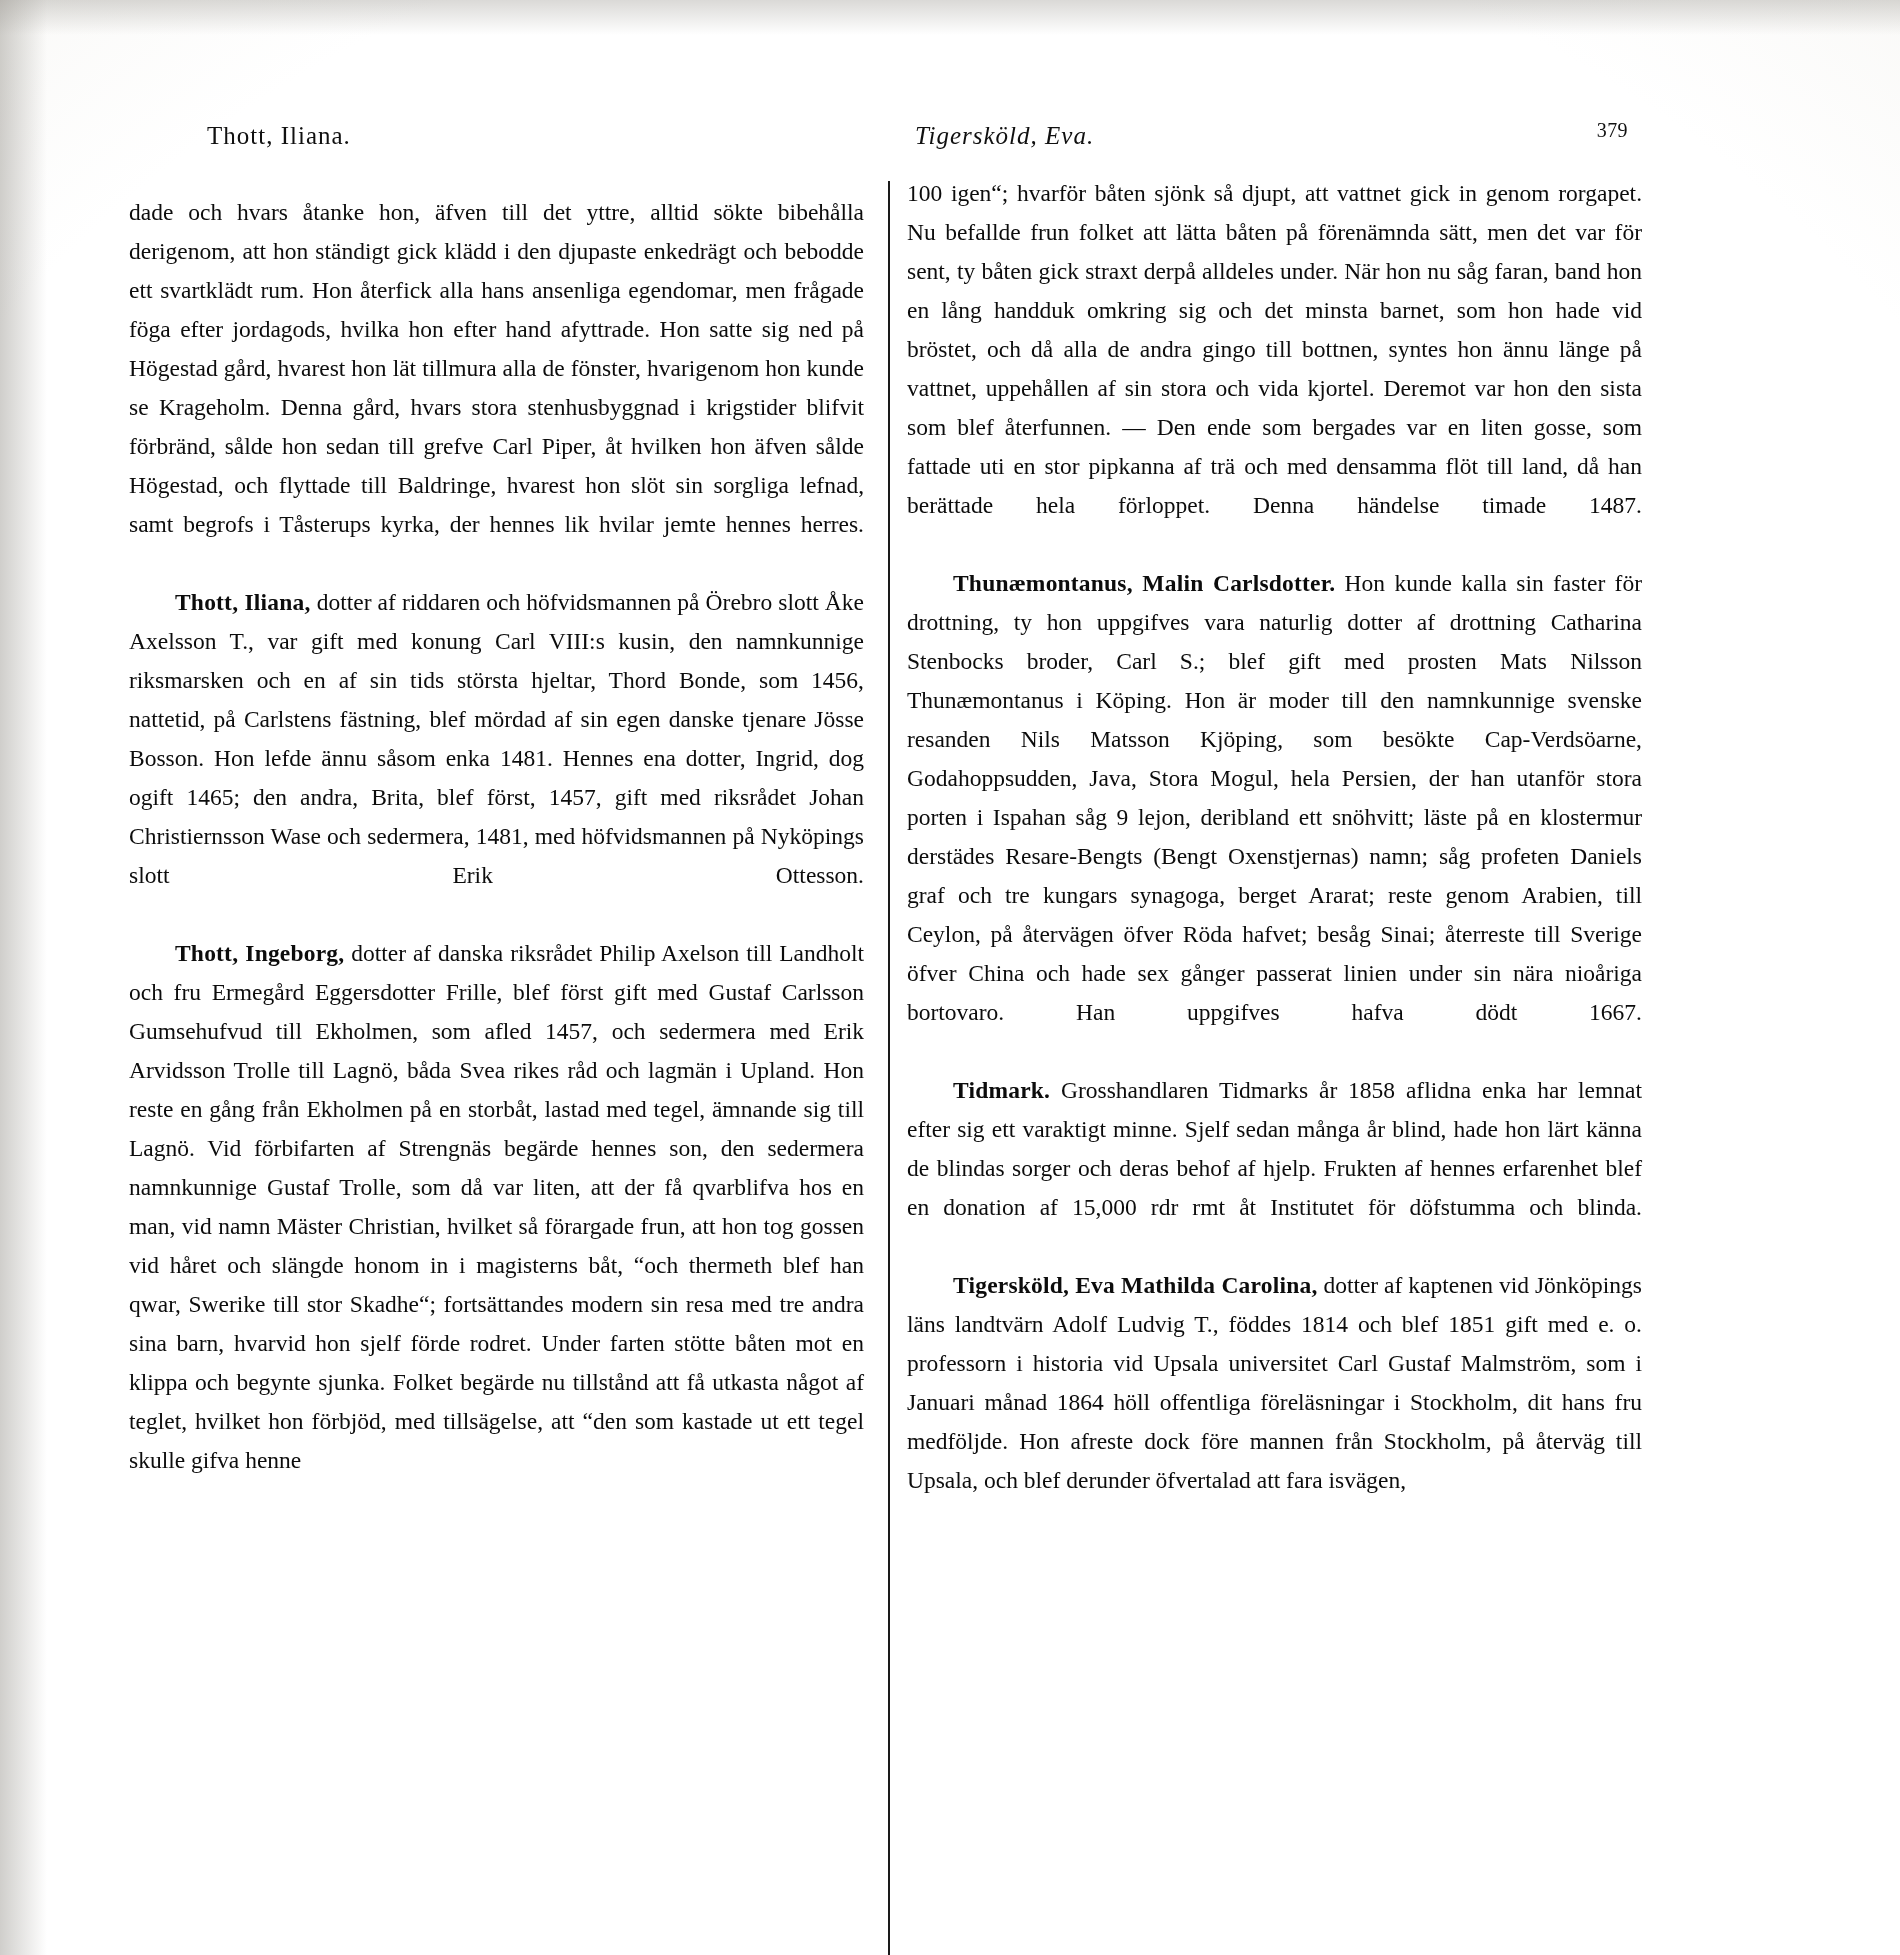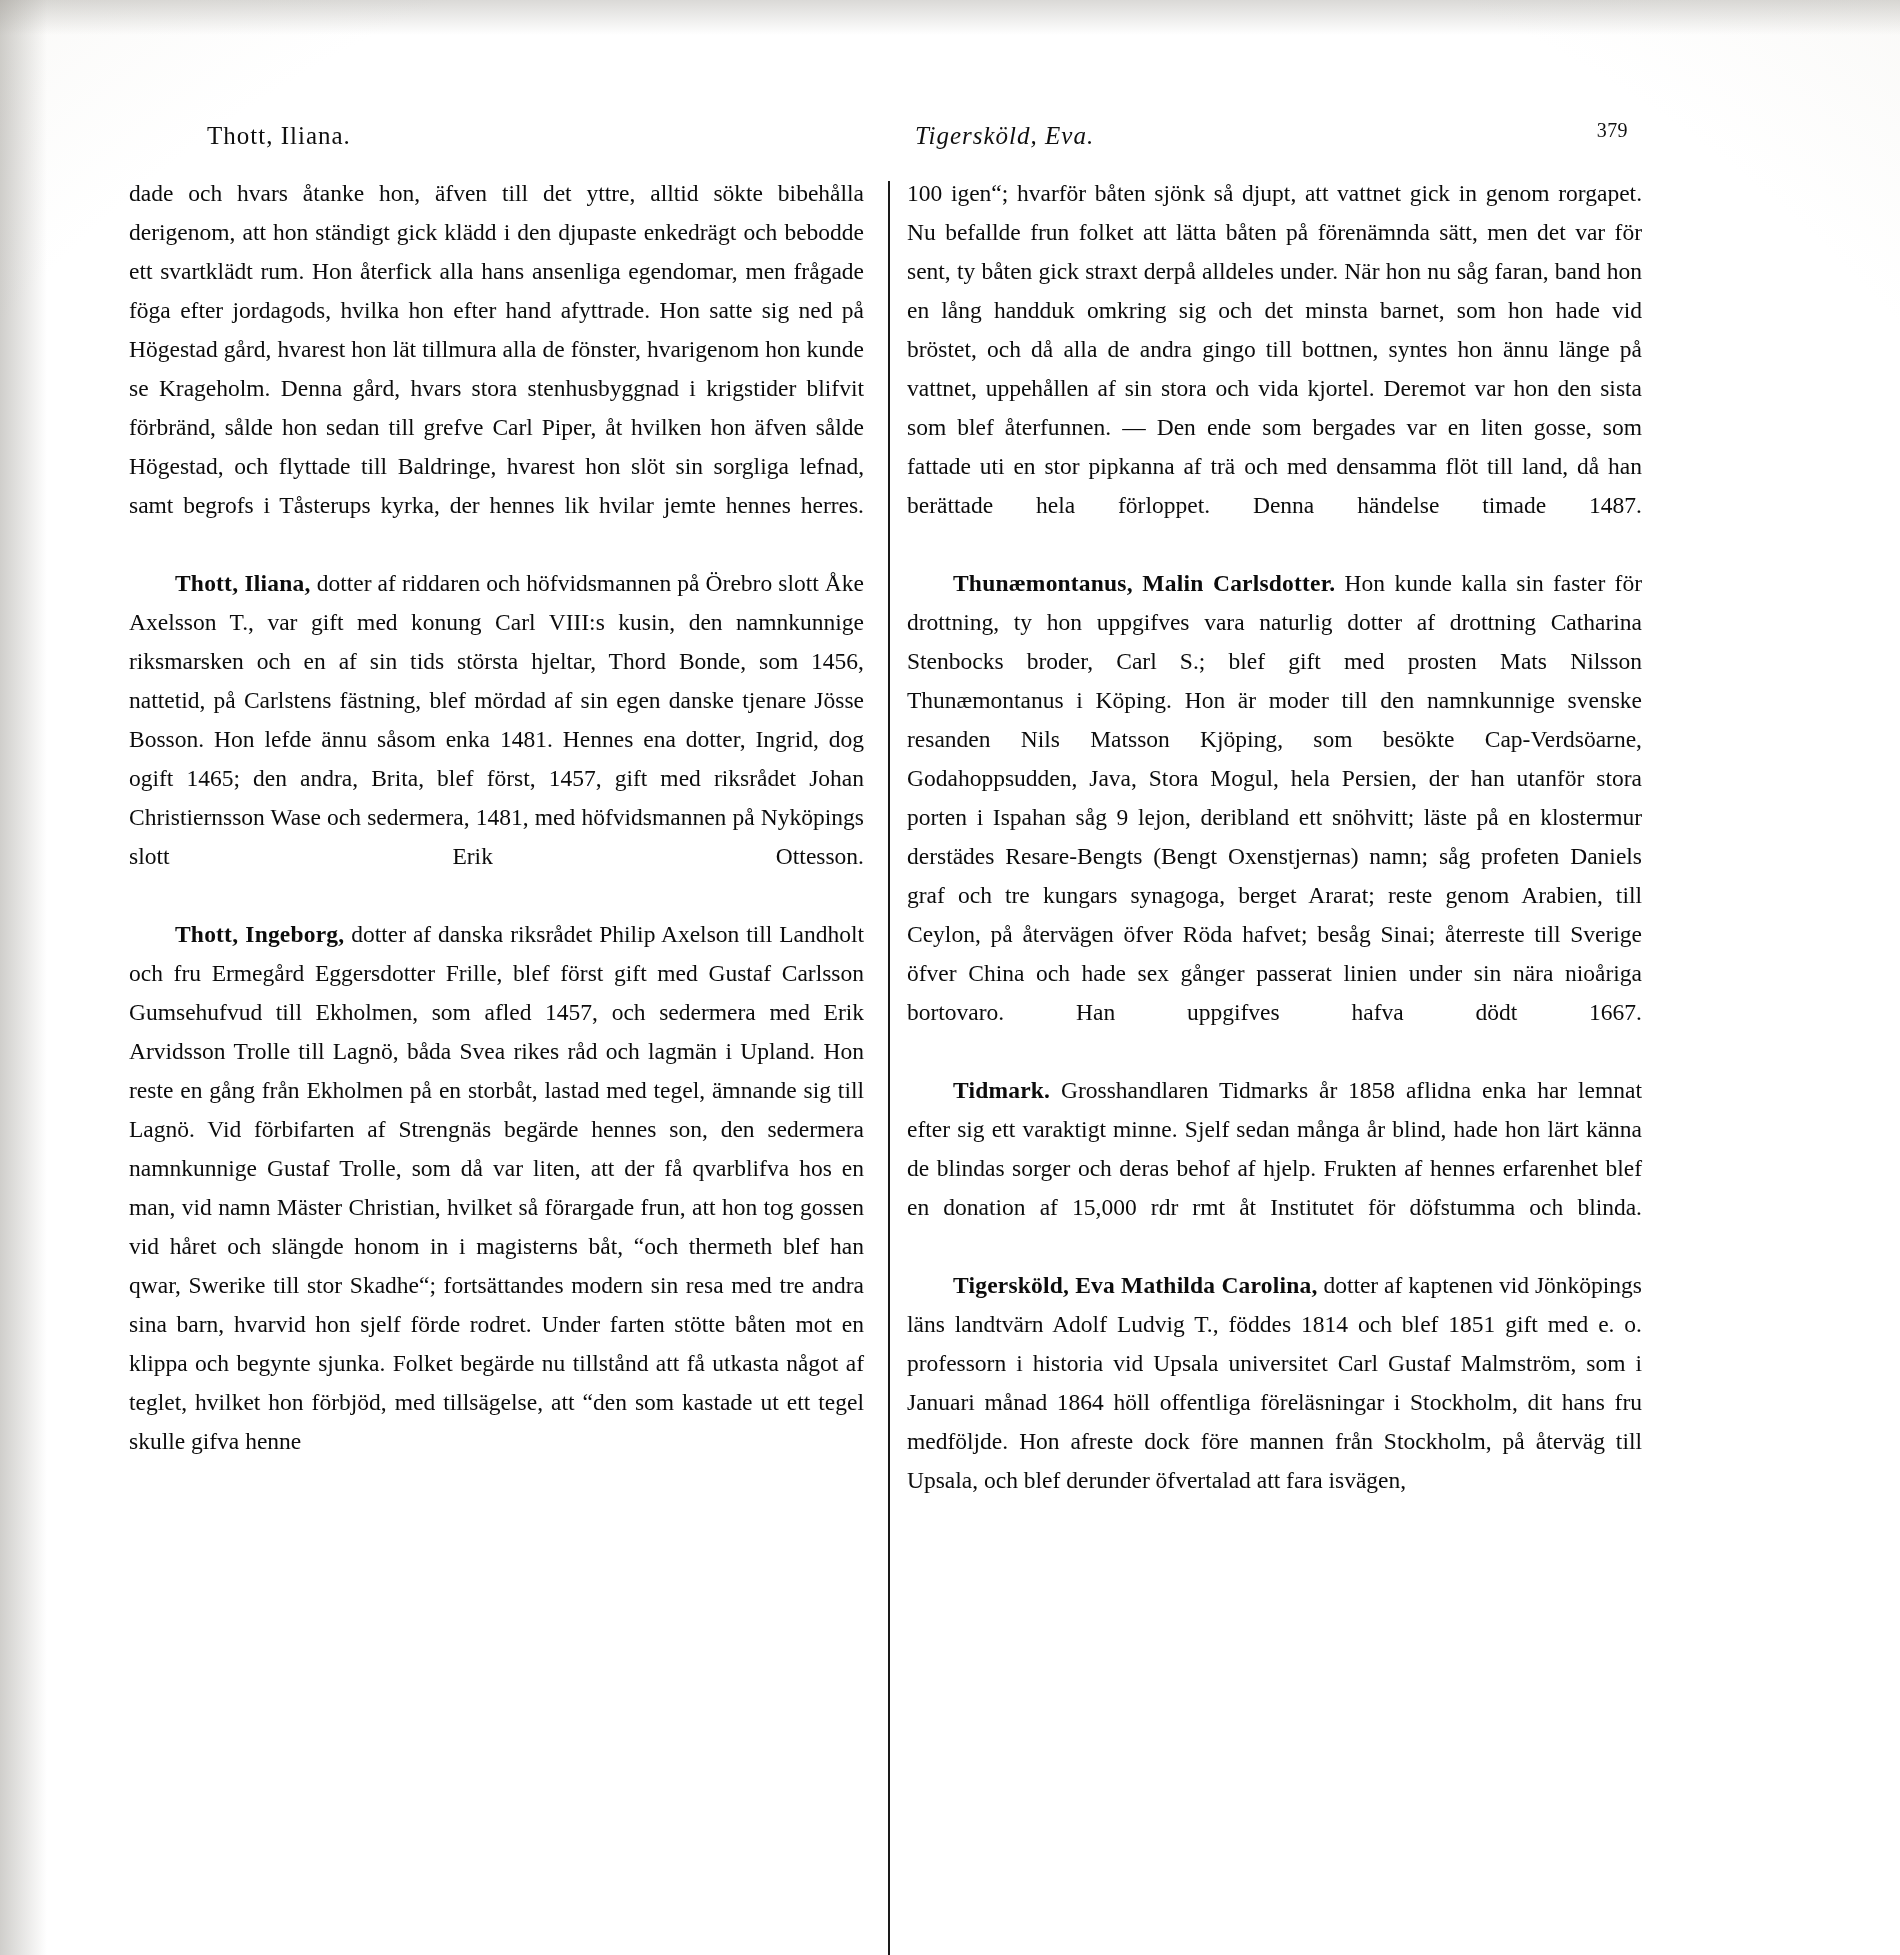--- a/index.html
+++ b/index.html
@@ -73,20 +73,21 @@
     top: 12.5px;
     font-size: 20px;
     letter-spacing: 0.4px;
   }
 
   
   .columns {
     position: relative;
     display: flex;
     margin-top: 8.6px;
+    align-items: center;
   }
   .col {
     width: 735px;
     color: #0c0c0c;
     font-size: 23.5px;
     line-height: 39px;
     text-align: justify;
     text-justify: inter-word;
     hyphens: manual;
   }

